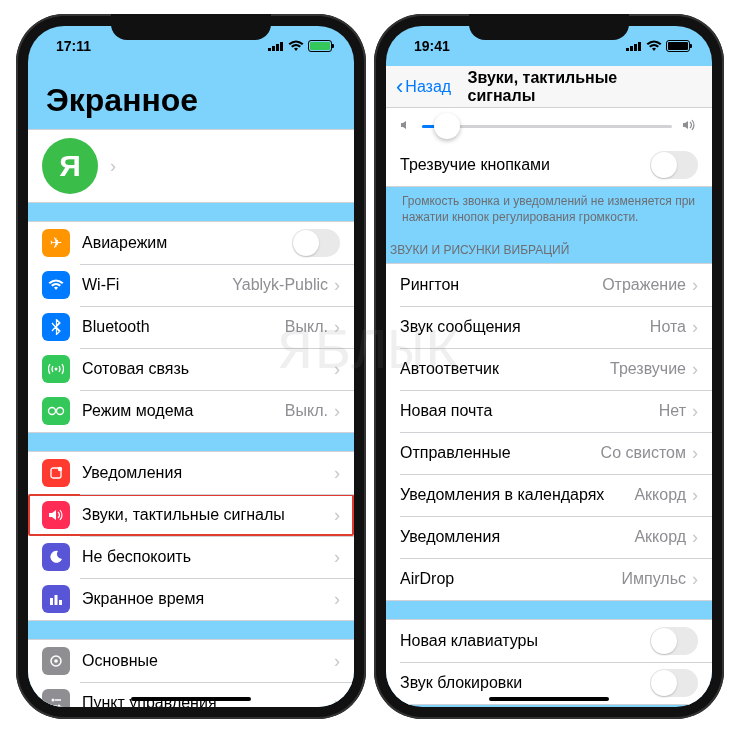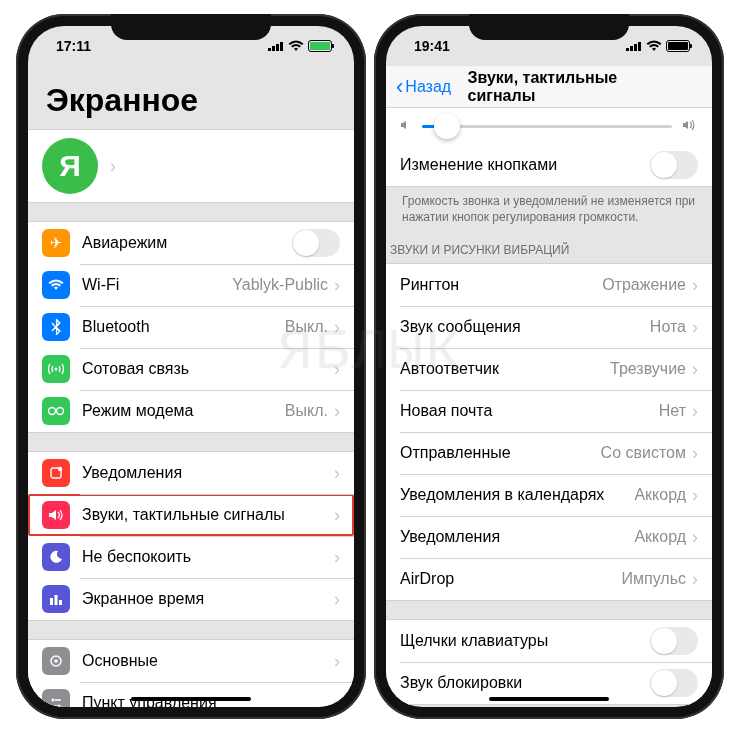--- a/index.html
+++ b/index.html
@@ -3,21 +3,21 @@
 <meta charset="utf-8">
 <style>
   * { box-sizing: border-box; margin: 0; padding: 0; font-family: -apple-system, "Helvetica Neue", Arial, sans-serif; }
   body { background: #fff; width: 740px; height: 733px; position: relative; }
   .stage { display: flex; gap: 8px; padding: 14px; justify-content: center; align-items: flex-start; }
   .phone {
     width: 350px; height: 705px; background: #111; border-radius: 48px; padding: 12px;
     position: relative; box-shadow: 0 0 0 2px #333 inset;
   }
   .screen {
-    width: 100%; height: 100%; background: #e5e5e5; border-radius: 36px; overflow: hidden; position: relative;
+    width: 100%; height: 100%; background: #7dd3fc; border-radius: 36px; overflow: hidden; position: relative;
   }
   .notch {
     position: absolute; top: 0; left: 50%; transform: translateX(-50%);
     width: 160px; height: 26px; background: #111; border-radius: 0 0 16px 16px; z-index: 10;
   }
   .statusbar {
     height: 40px; display: flex; justify-content: space-between; align-items: center;
     padding: 0 22px 0 28px; font-size: 14px; font-weight: 600; color: #000;
   }
   .statusbar .right { display: flex; gap: 4px; align-items: center; }
@@ -295,21 +295,21 @@
                 <div class="thumb"></div>
               </div>
           <span class="vol-icon">
             <svg width="16" height="12" viewBox="0 0 16 12">
                   <path d="M1 4 H3 L6 2 V10 L3 8 H1 Z" fill="#8e8e93"></path>
                   <path d="M8 3 Q11 6 8 9 M10 1 Q14 6 10 11" stroke="#8e8e93" stroke-width="1.2" fill="none"></path>
                 </svg>
           </span>
         </div>
         <div class="row">
-          <span class="label">Изменение кнопками</span>
+          <span class="label">Трезвучие кнопками</span>
           <span class="toggle"></span>
         </div>
       </div>
       <div class="footer-label">Громкость звонка и уведомлений не изменяется при нажатии кнопок регулирования громкости.</div>
 
       <div class="group">
         <div class="header-label">ЗВУКИ И РИСУНКИ ВИБРАЦИЙ</div>
         <div class="list">
           <div class="row">
                 <span class="label">Рингтон</span>
@@ -350,21 +350,21 @@
                 <span class="label">AirDrop</span>
                 <span class="value">Импульс</span>
                 <span class="chevron">›</span>
               </div>
         </div>
       </div>
 
       <div class="group">
             <div class="list">
         <div class="row">
-                <span class="label">Щелчки клавиатуры</span>
+                <span class="label">Новая клавиатуры</span>
                 <span class="toggle"></span>
               </div>
         <div class="row">
                 <span class="label">Звук блокировки</span>
                 <span class="toggle"></span>
               </div>
       </div>
           </div>
 
     </div>

